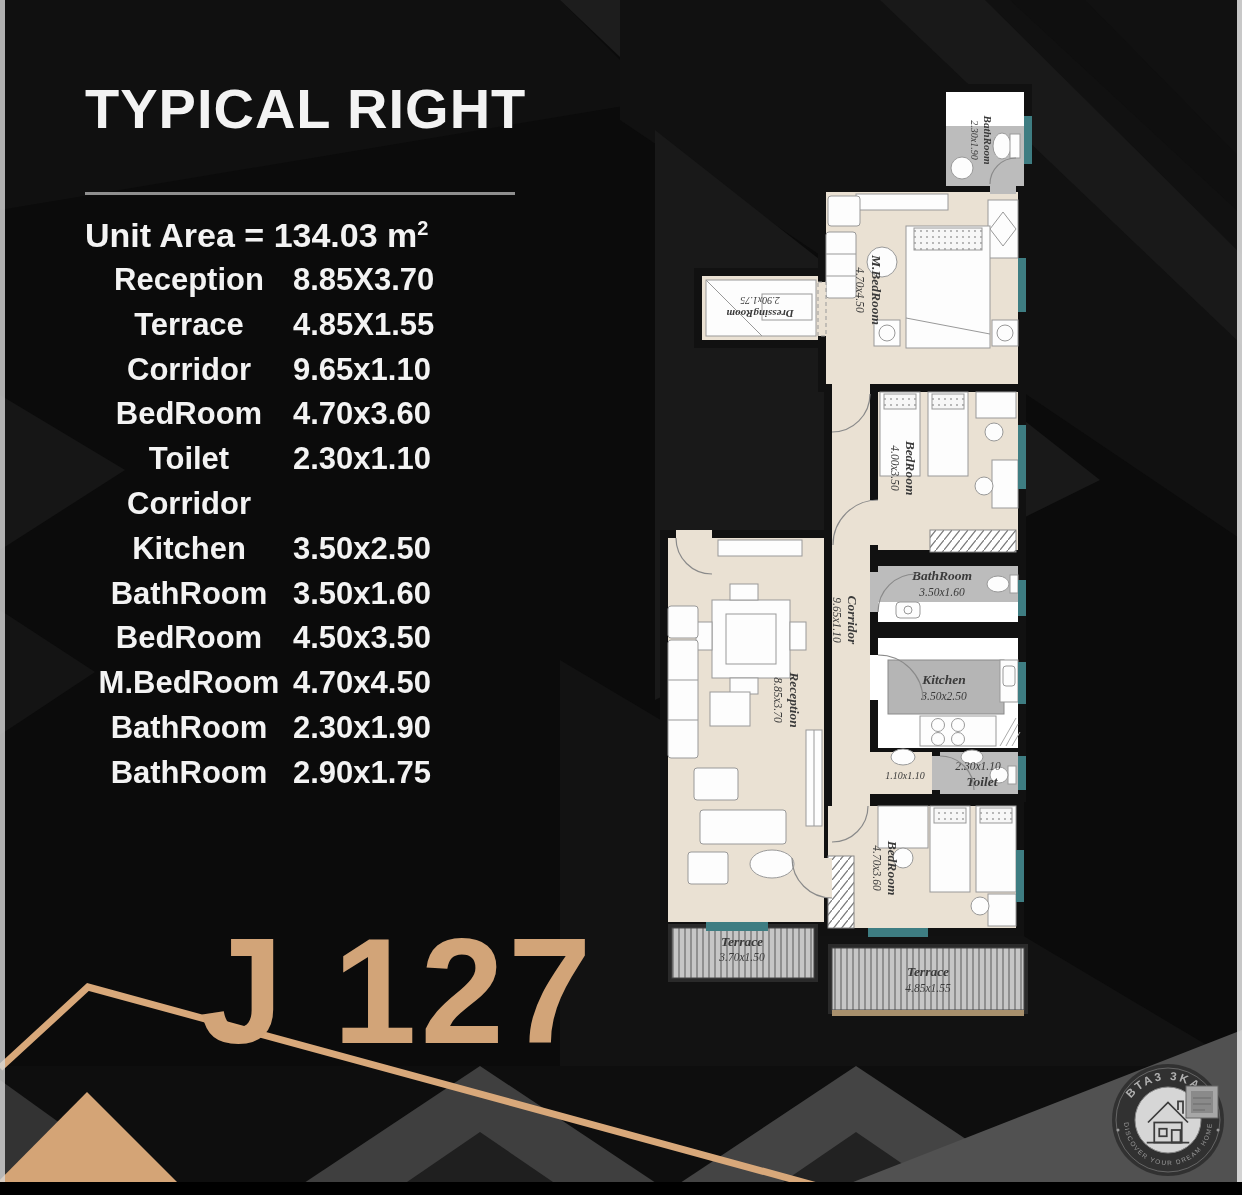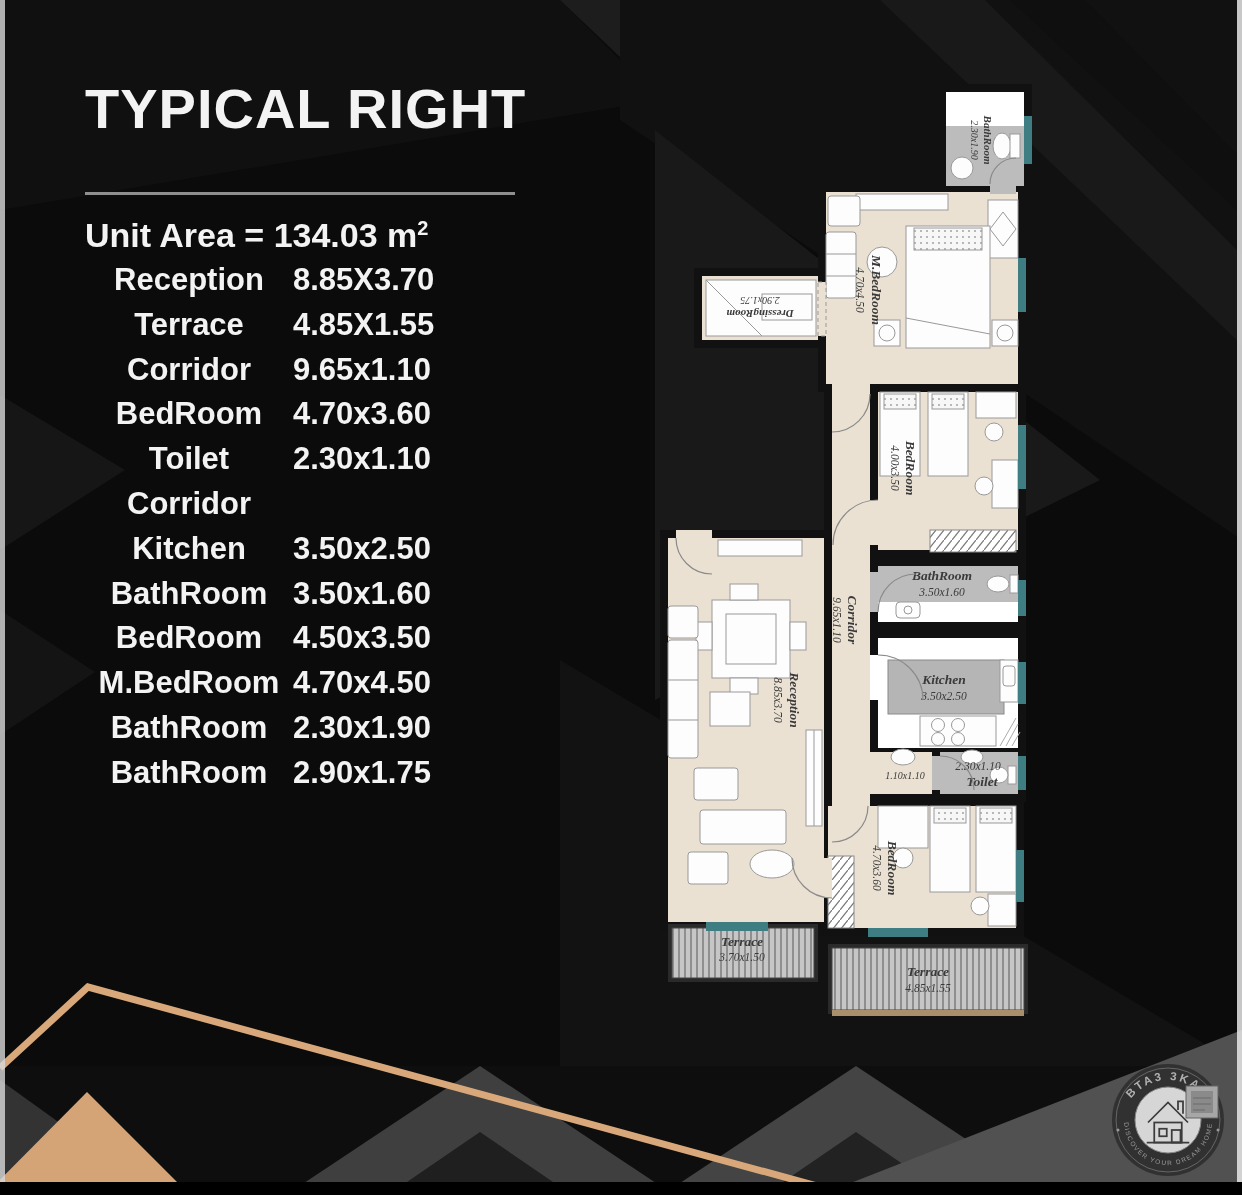--- a/index.html
+++ b/index.html
@@ -105,20 +105,21 @@
     <div class="row">
         <span class="lbl">BathRoom</span>
         <span>2.30x1.90</span>
       </div>
     <div class="row">
         <span class="lbl">BathRoom</span>
         <span>2.90x1.75</span>
       </div>
   </div>
 
+  <div id="unitcode">J 127</div>
 
   <svg width="1242" height="1195" viewBox="0 0 1242 1195" style="z-index:2">
     <defs>
       <pattern id="deck" width="6" height="8" patternUnits="userSpaceOnUse">
         <rect width="6" height="8" fill="#c6c6c6"></rect>
           <rect width="2" height="8" fill="#8f8f8f"></rect>
       </pattern>
       <pattern id="hatch" width="8" height="10" patternUnits="userSpaceOnUse">
         <rect width="8" height="10" fill="#ffffff"></rect>
           <path d="M0,10 L8,0" stroke="#777" stroke-width="1.2"></path>

